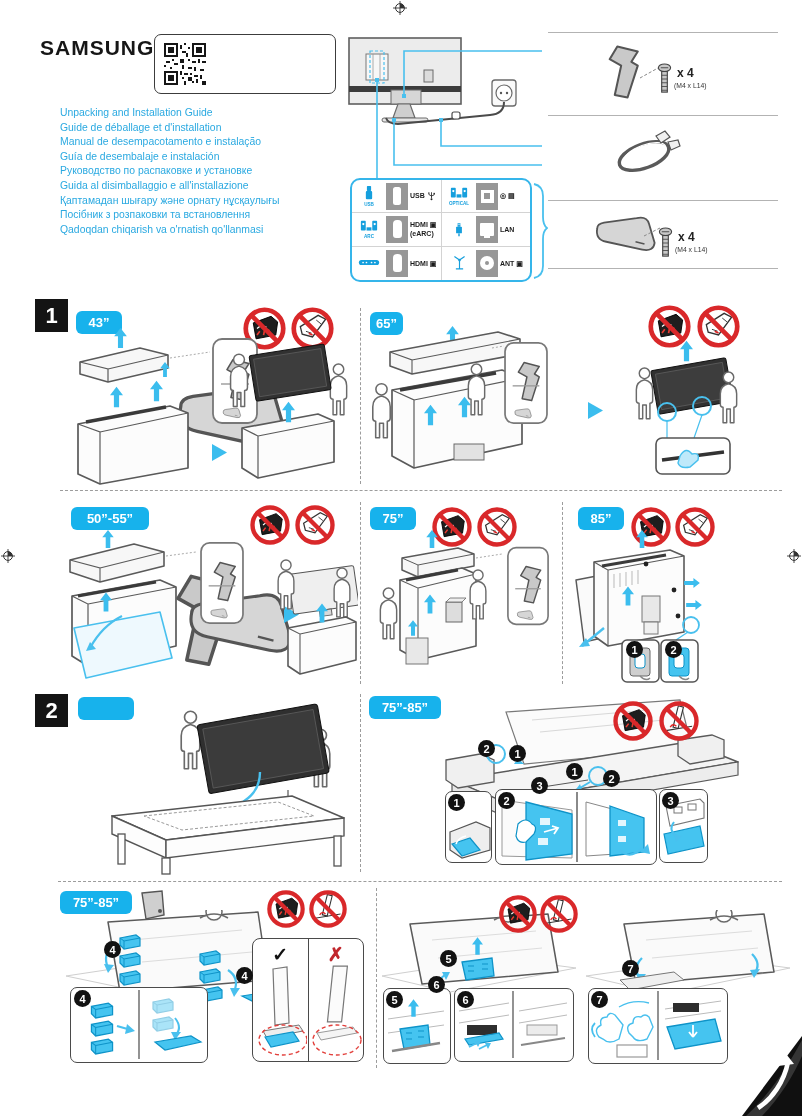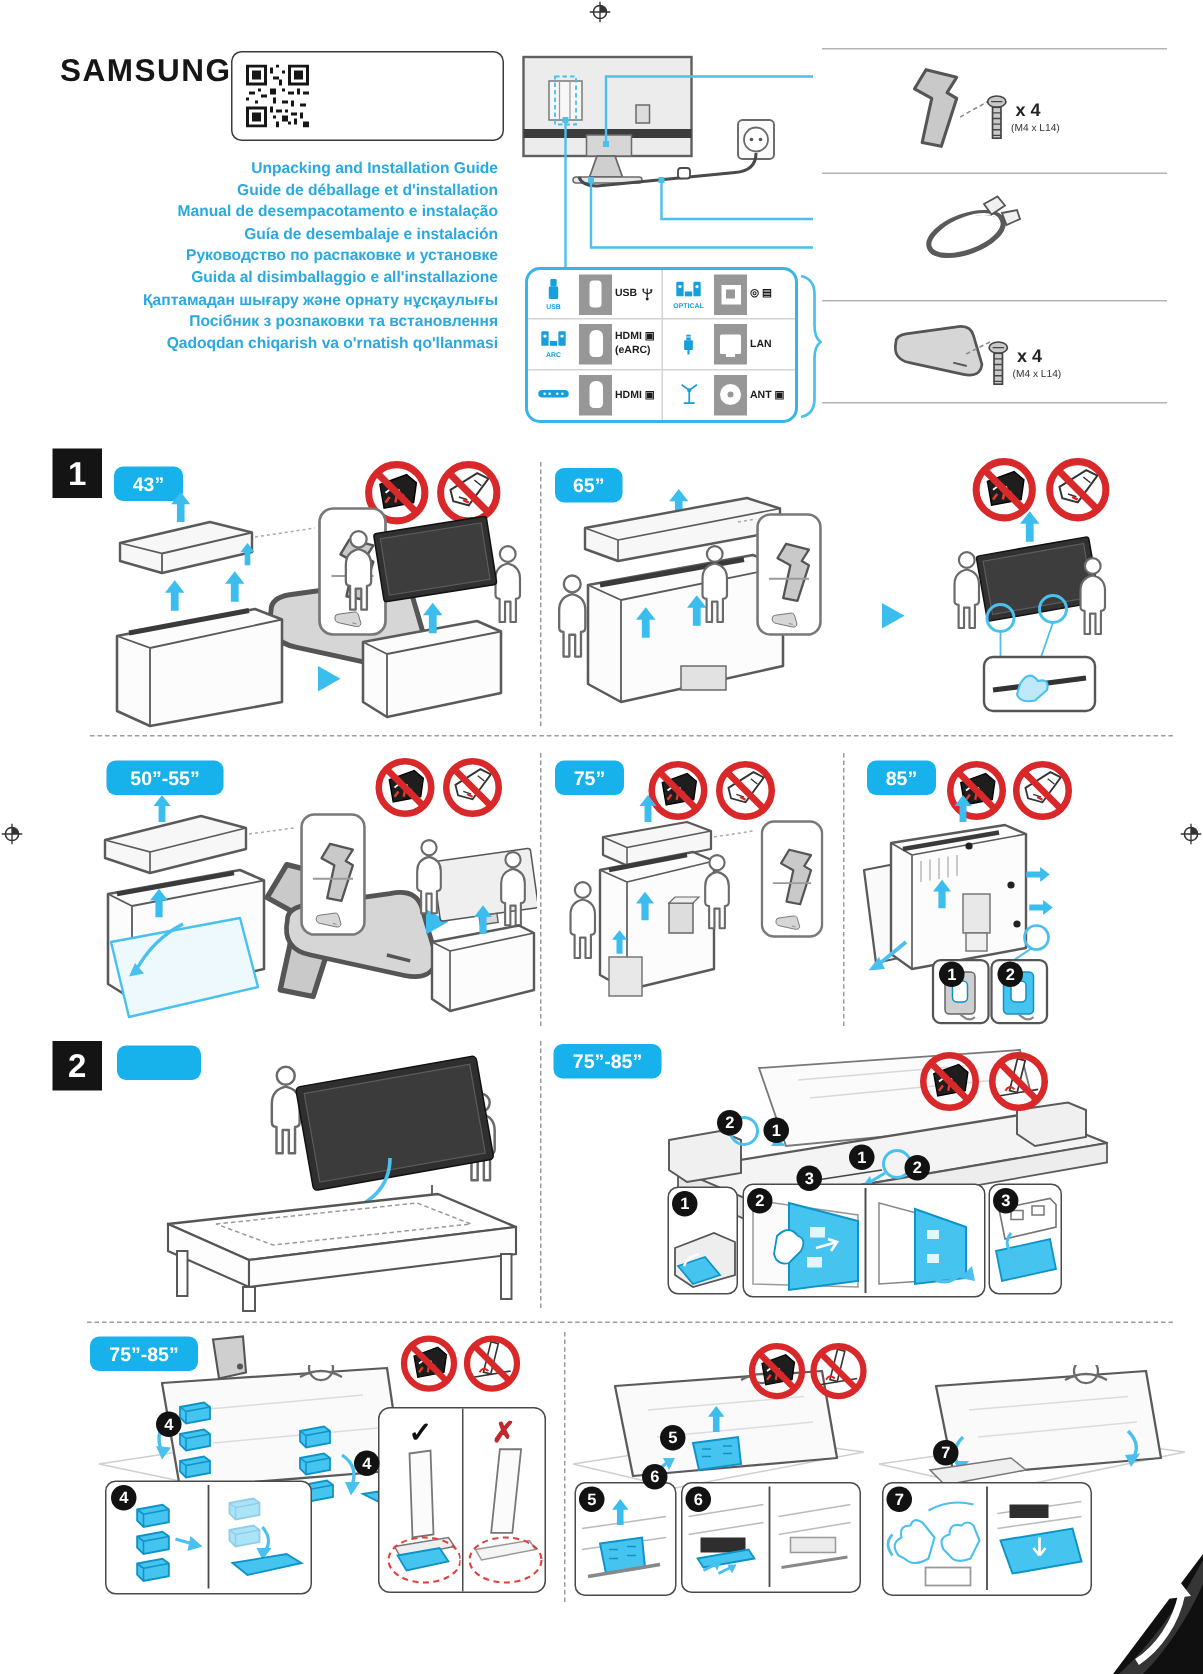--- a/index.html
+++ b/index.html
@@ -3,21 +3,21 @@
 <meta charset="utf-8">
 <style>
   html,body{margin:0;padding:0;background:#fff;}
   .sheet{position:relative;width:802px;height:1116px;background:#fff;overflow:hidden;
          font-family:"Liberation Sans",sans-serif;color:#1a1a1a;}
   .abs{position:absolute;}
   .brand{font-size:21px;font-weight:800;letter-spacing:1px;color:#161616;}
   .label-box{border:1.6px solid #3c3c3c;border-radius:7px;display:flex;align-items:center;gap:8px;padding:7px 9px;background:#fff;}
   .barcode{width:112px;height:24px;background:repeating-linear-gradient(90deg,#161616 0 1.5px,#fff 1.5px 3px,#161616 3px 3.8px,#fff 3.8px 6.2px,#161616 6.2px 8.2px,#fff 8.2px 9.4px,#161616 9.4px 10px,#fff 10px 12.5px);}
   .partnum{font-size:8.5px;color:#2e2e2e;text-align:center;margin-top:2px;letter-spacing:0.4px;}
-  .titles{width:272px;text-align:right;color:#2aa9e1;font-weight:bold;font-size:10.4px;line-height:14.6px;}
+  .titles{width:272px;color:#2aa9e1;font-weight:normal;font-size:10.4px;line-height:14.6px;}
   .size-badge{background:#17b2ec;color:#fff;font-weight:bold;border-radius:6px;display:flex;align-items:center;justify-content:center;font-size:13px;height:23px;}
   .size-badge.small{font-size:13px;}
   .section-badge{width:33px;height:33px;background:#141414;color:#fff;font-size:22px;font-weight:bold;display:flex;align-items:center;justify-content:center;}
   .num-badge{width:17px;height:17px;border-radius:50%;background:#121212;color:#fff;font-size:11px;font-weight:bold;display:flex;align-items:center;justify-content:center;z-index:5;}
   .dash-v{border-left:1.2px dashed #9c9c9c;width:0;}
   .dash-h{border-top:1.2px dashed #9c9c9c;height:0;}
   .acc-line{border-top:1.5px solid #b3b3b3;height:0;width:230px;}
   .qty{font-size:12px;font-weight:bold;color:#222;}
   .spec{font-size:6.8px;color:#333;}
   
@@ -338,21 +338,21 @@
       <line x1="0" y1="10" x2="16" y2="2" stroke="#888" stroke-dasharray="3 2" stroke-width="1"></line>
     </svg>
   <svg class="abs" style="left:658px;top:226px" width="15" height="34" viewBox="0 0 16 34">
       <use href="#sy-screw"></use>
     </svg>
   <span class="abs qty" style="left:678px;top:230px">x 4</span>
   <span class="abs spec" style="left:675px;top:246px">(M4 x L14)</span>
 
   <div class="abs section-badge" style="left:35px;top:299px">1</div>
   <div class="abs size-badge" style="left:76px;top:311px;width:46px">43”</div>
-  <div class="abs size-badge" style="left:370px;top:312px;width:45px">65”</div>
+  <div class="abs size-badge" style="left:370px;top:312px;width:33px">65”</div>
 
   <div class="abs dash-v" style="left:360px;top:308px;height:176px"></div>
   <div class="abs dash-h" style="left:60px;top:490px;width:722px"></div>
   <div class="abs dash-v" style="left:360px;top:502px;height:182px"></div>
   <div class="abs dash-v" style="left:562px;top:502px;height:182px"></div>
 
   <svg class="abs" style="left:242px;top:306px" width="45" height="45">
       <use href="#sy-prohibit-a" width="45" height="45"></use>
     </svg>
   <svg class="abs" style="left:290px;top:306px" width="45" height="45">

